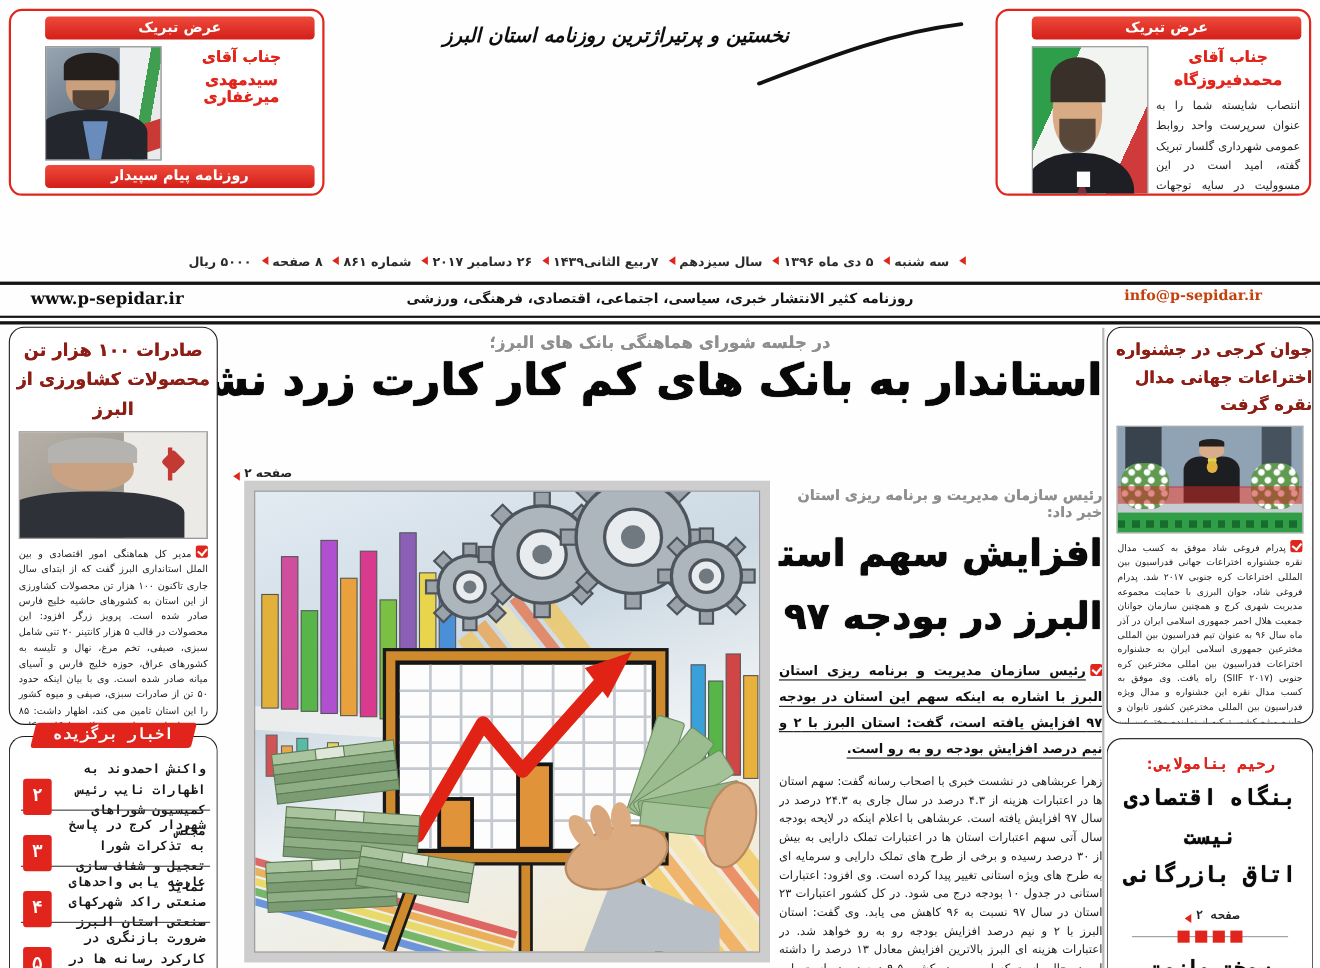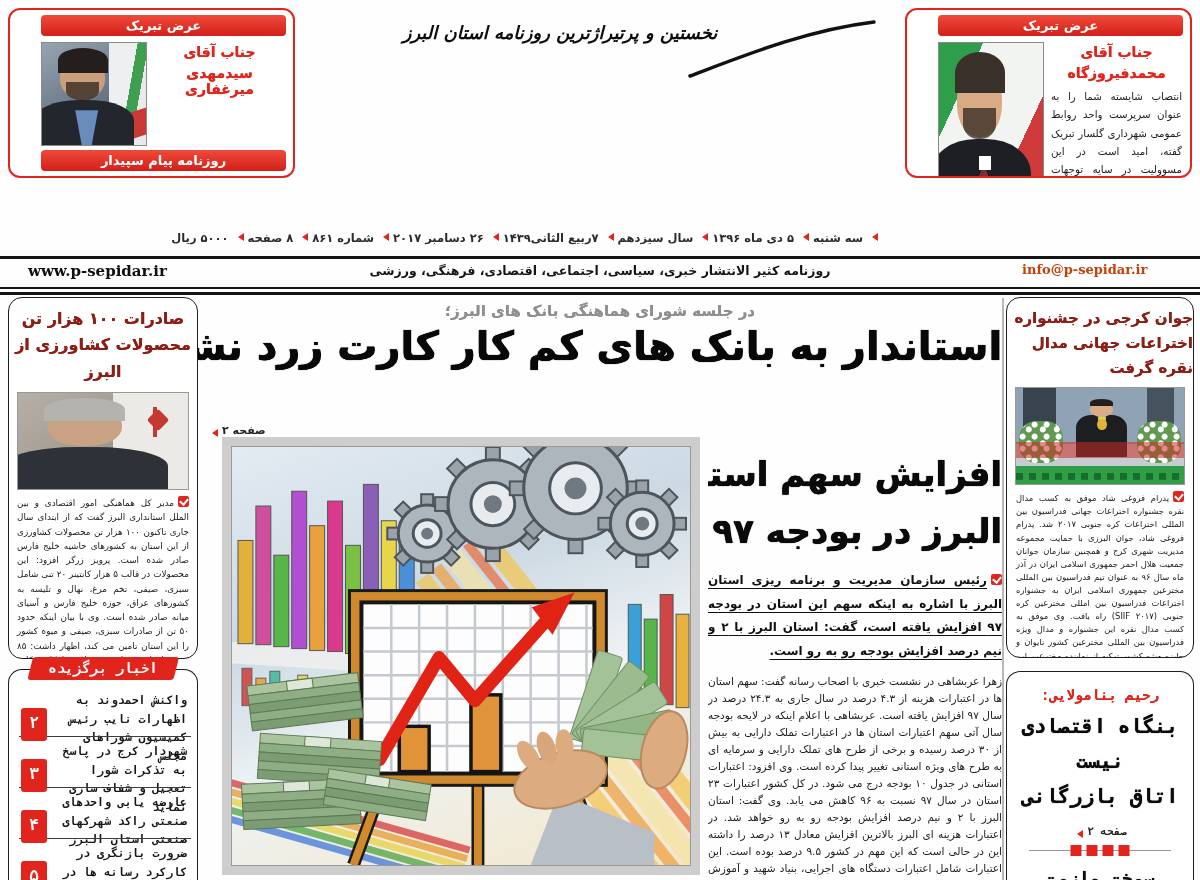--- a/index.html
+++ b/index.html
@@ -390,20 +390,21 @@
           <ellipse cx="298" cy="314" rx="9" ry="17" fill="#dcab80" transform="rotate(-32 298 314)"></ellipse>
           <ellipse cx="316" cy="306" rx="9" ry="17" fill="#d8a67a" transform="rotate(-18 316 306)"></ellipse>
           <ellipse cx="334" cy="303" rx="9" ry="16" fill="#dcab80" transform="rotate(-6 334 303)"></ellipse>
           <ellipse cx="434" cy="308" rx="22" ry="40" fill="#dcab80" stroke="#b98a60" stroke-width="2" transform="rotate(14 434 308)"></ellipse>
         </g>
       </svg>
     </div>
   </div>
 
   <div class="budget" dir="rtl">
+    <div class="kicker-sub">رئیس سازمان مدیریت و برنامه ریزی استان خبر داد:</div>
     <div class="headline-sub">افزایش سهم استان</div>
     <div class="headline-sub">البرز در بودجه ۹۷</div>
     <div class="lead-par">
       <span class="chk"></span><span>رئیس سازمان مدیریت و برنامه ریزی استان البرز با اشاره به اینکه سهم این استان در بودجه ۹۷ افزایش یافته است، گفت: استان البرز با ۲ و نیم درصد افزایش بودجه رو به رو است.</span>
     </div>
     <div class="body-par">زهرا عربشاهی در نشست خبری با اصحاب رسانه گفت: سهم استان ها در اعتبارات هزینه از ۴.۳ درصد در سال جاری به ۲۴.۳ درصد در سال ۹۷ افزایش یافته است. عربشاهی با اعلام اینکه در لایحه بودجه سال آتی سهم اعتبارات استان ها در اعتبارات تملک دارایی به بیش از ۳۰ درصد رسیده و برخی از طرح های تملک دارایی و سرمایه ای به طرح های ویژه استانی تغییر پیدا کرده است. وی افزود: اعتبارات استانی در جدول ۱۰ بودجه درج می شود. در کل کشور اعتبارات ۲۳ استان در سال ۹۷ نسبت به ۹۶ کاهش می یابد. وی گفت: استان البرز با ۲ و نیم درصد افزایش بودجه رو به رو خواهد شد. در اعتبارات هزینه ای البرز بالاترین افزایش معادل ۱۳ درصد را داشته این در حالی است که این مهم در کشور ۹.۵ درصد بوده است. این اعتبارات شامل اعتبارات دستگاه های اجرایی، بنیاد شهید و آموزش و پرورش خواهد بود.</div>
   </div>
   <div class="vline"></div>
 
   <div class="sidebox exports" dir="rtl">

